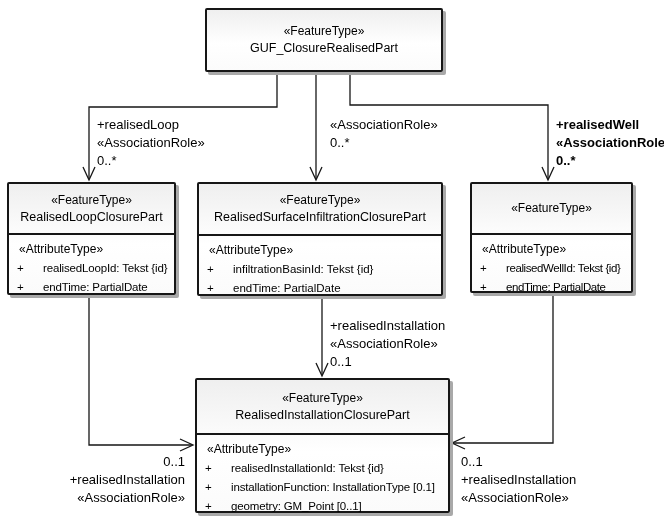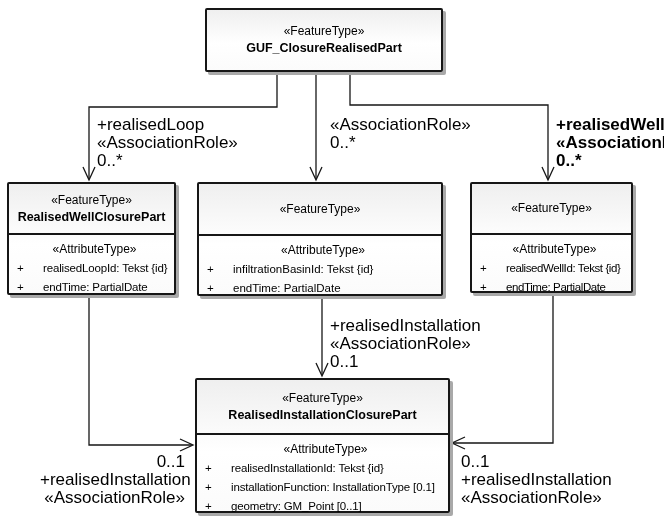--- a/index.html
+++ b/index.html
@@ -14,30 +14,30 @@
     background:linear-gradient(to bottom,#efefef,#ffffff 55%,#fbfbfb);
     box-shadow:3px 3px 0 #a9a9a9;
     display:flex;flex-direction:column;
   }
   .box-header{
     flex:0 0 auto;display:flex;flex-direction:column;justify-content:center;
     align-items:center;padding:4px 2px;
   }
   .header-only .box-header{flex:1 1 auto;}
   .stereotype{font-size:12px;line-height:17px;}
-  .class-name{font-size:12.5px;font-weight:bold;line-height:17px;white-space:nowrap;}
+  .class-name{font-size:12.5px;font-weight:normal;line-height:17px;white-space:nowrap;}
   .box-attrs{
     flex:1 1 auto;border-top:2px solid #161616;padding:5px 4px 2px 8px;
   }
-  .attr-stereo{font-size:12px;line-height:19px;padding-left:2px;text-align:center;}
+  .attr-stereo{font-size:12px;line-height:19px;padding-left:2px;}
   .attr-row{display:flex;font-size:11.5px;line-height:19px;white-space:nowrap;}
   .attr-row .vis{flex:0 0 26px;}
   .tight .attr-row{letter-spacing:-0.4px;}
   .semi-tight .attr-row{letter-spacing:-0.15px;}
-  .lbl{position:absolute;z-index:3;font-size:17px;line-height:18px;white-space:nowrap;}
+  .lbl{position:absolute;z-index:3;font-size:13px;line-height:18px;white-space:nowrap;}
   .lbl div{height:18px;}
   .lbl.right{text-align:right;}
 </style>
 </head>
 <body>
 
 <div class="canvas">
 
   <svg class="connectors" width="664" height="525" viewBox="0 0 664 525" fill="none" stroke="#161616" stroke-width="1.3">
 
@@ -63,38 +63,39 @@
   <div class="uml-box header-only" style="left:205px;top:8px;width:238px;height:64px;">
     <div class="box-header">
       <div class="stereotype">«FeatureType»</div>
       <div class="class-name">GUF_ClosureRealisedPart</div>
     </div>
   </div>
 
   <div class="uml-box semi-tight" style="left:7px;top:182px;width:169px;height:113px;">
     <div class="box-header" style="height:41px;">
       <div class="stereotype">«FeatureType»</div>
-      <div class="class-name">RealisedWellClosurePart</div>
+      <div class="class-name">RealisedLoopClosurePart</div>
     </div>
     <div class="box-attrs">
       <div class="attr-stereo">«AttributeType»</div>
       <div class="attr-row">
         <span class="vis">+</span>
         <span>realisedLoopId: Tekst {id}</span>
       </div>
       <div class="attr-row">
         <span class="vis">+</span>
         <span>endTime: PartialDate</span>
       </div>
     </div>
   </div>
 
   <div class="uml-box" style="left:197px;top:182px;width:246px;height:114px;">
     <div class="box-header" style="height:42px;">
       <div class="stereotype">«FeatureType»</div>
+      <div class="class-name">RealisedSurfaceInfiltrationClosurePart</div>
     </div>
     <div class="box-attrs">
       <div class="attr-stereo">«AttributeType»</div>
       <div class="attr-row">
         <span class="vis">+</span>
         <span>infiltrationBasinId: Tekst {id}</span>
       </div>
       <div class="attr-row">
         <span class="vis">+</span>
         <span>endTime: PartialDate</span>

